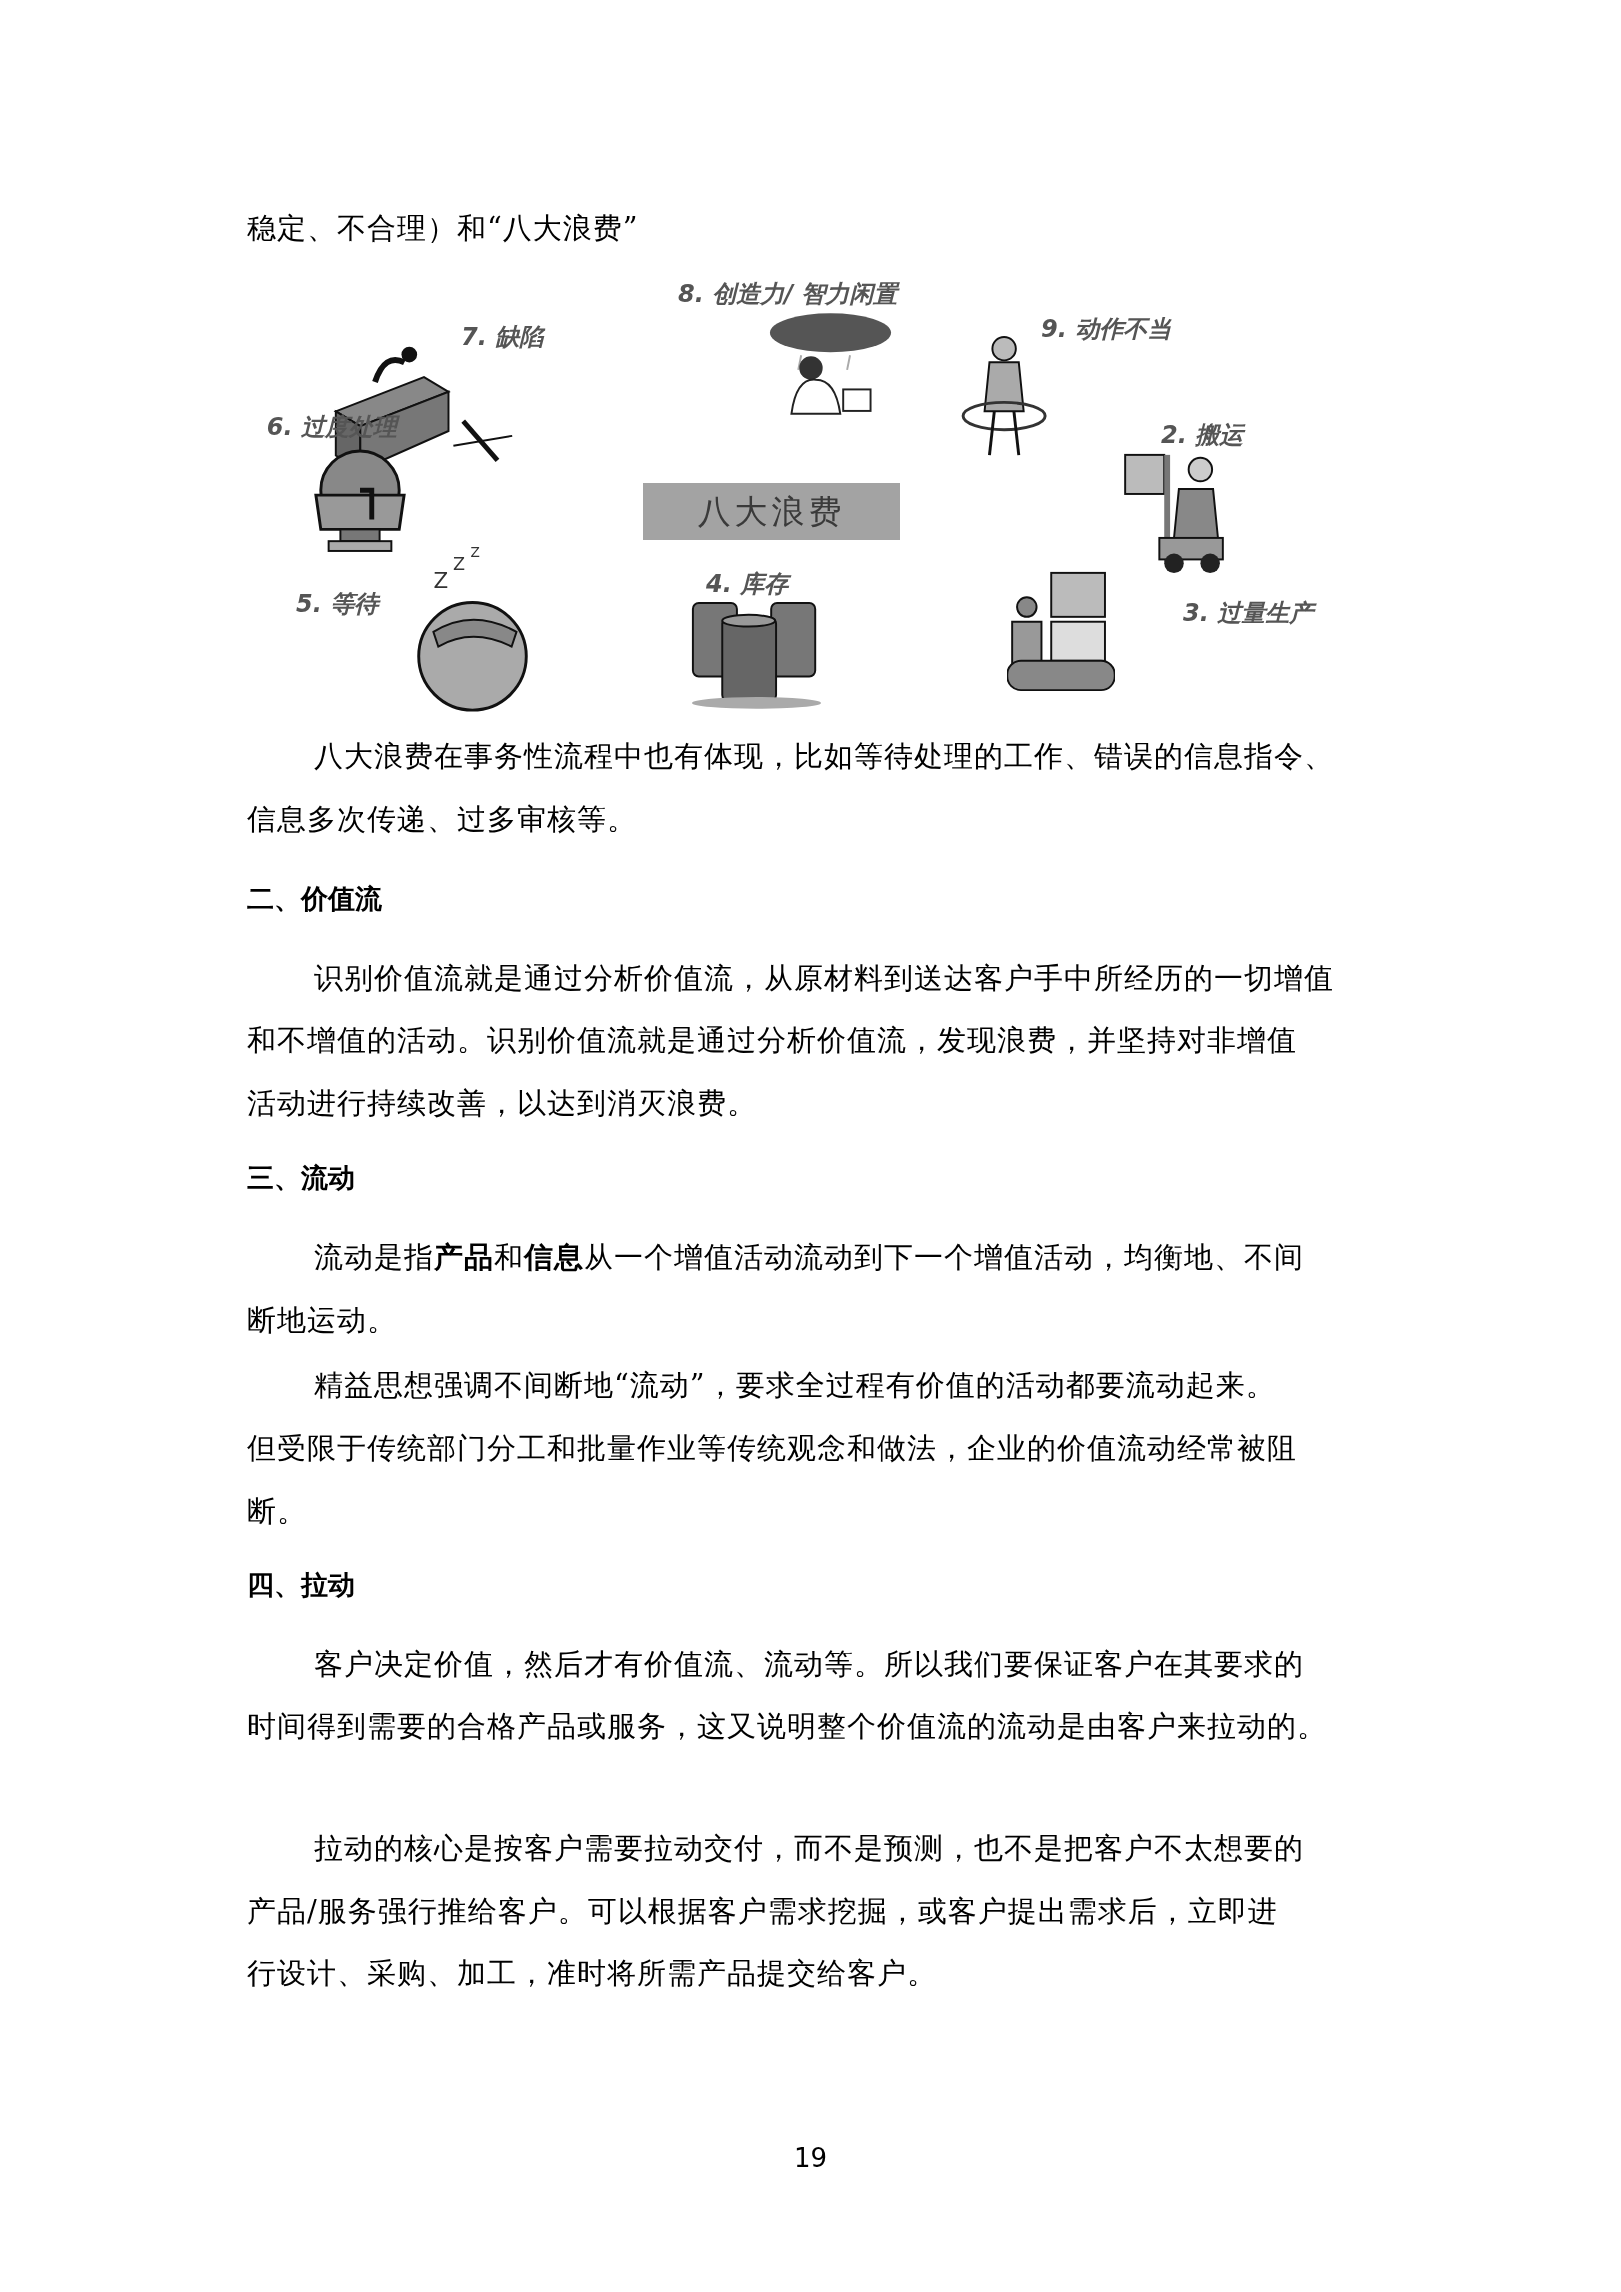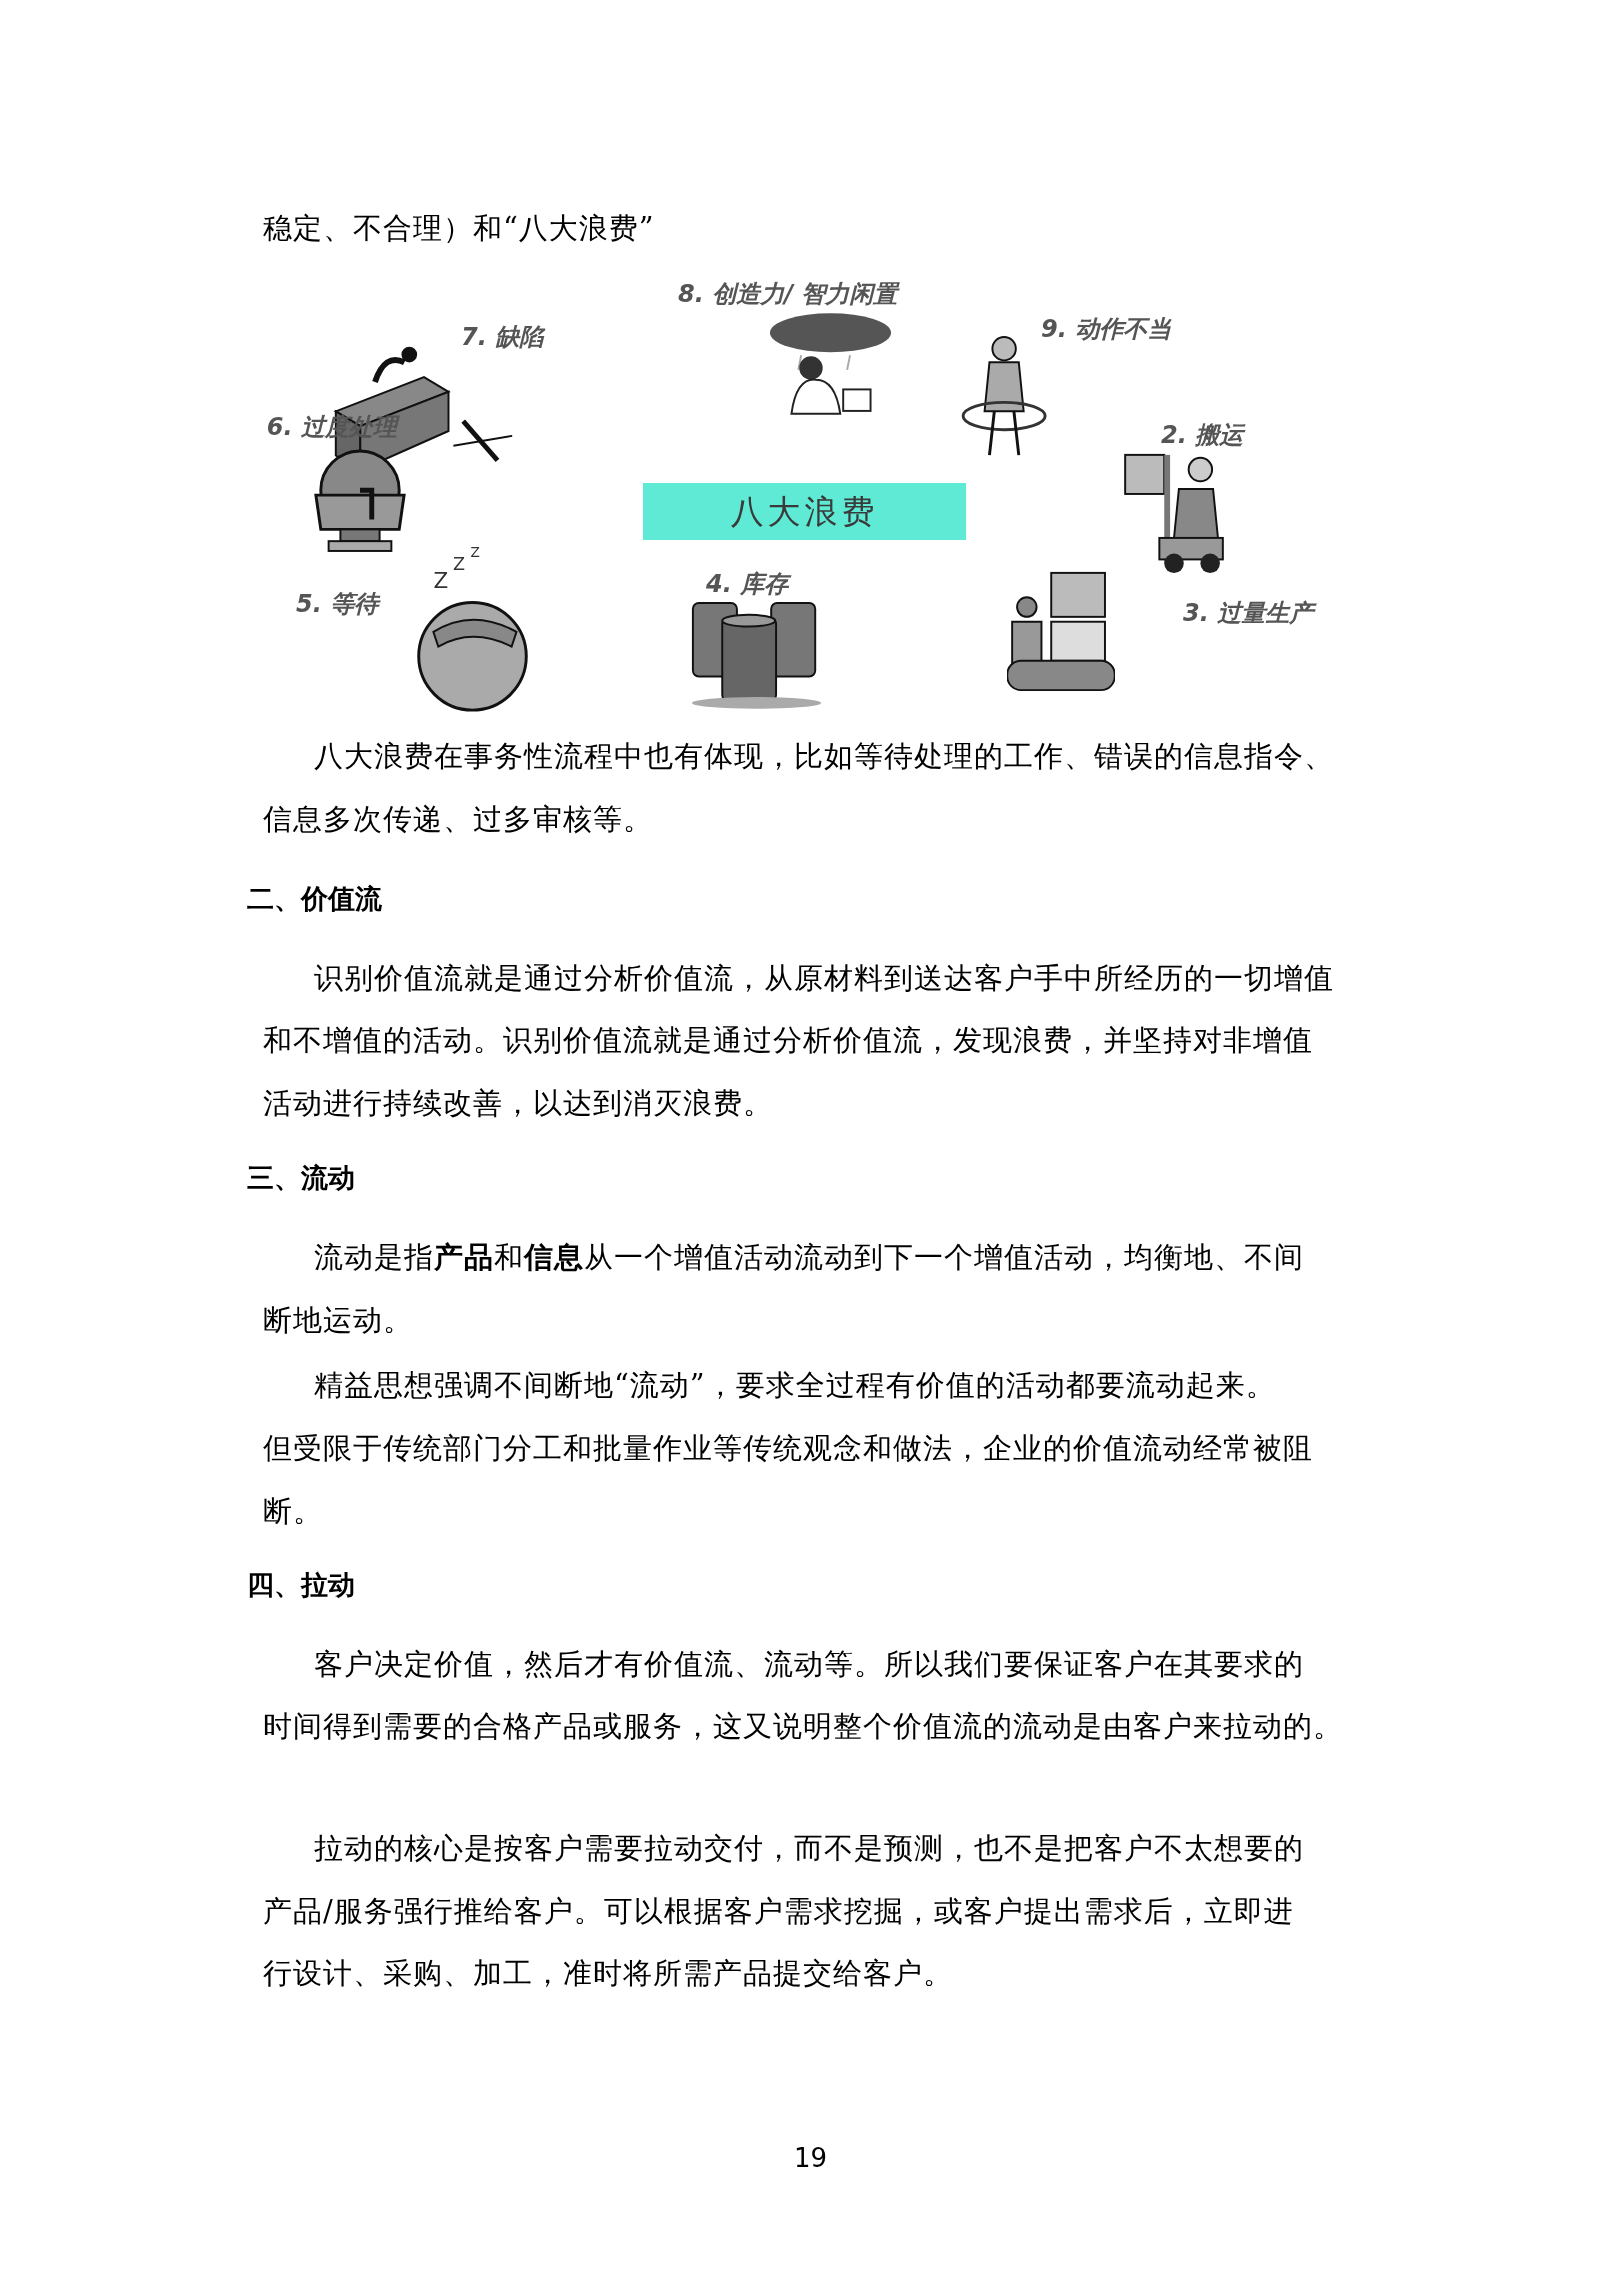--- a/index.html
+++ b/index.html
@@ -1,28 +1,28 @@
 <!DOCTYPE html>
 <html><head>
 <meta charset="utf-8">
 <style>
   html, body { margin:0; padding:0; background:#ffffff; }
   body { width:1621px; height:2293px; position:relative; overflow:hidden;
          font-family:"DejaVu Serif","Liberation Serif",serif; color:#000; }
   .page { position:absolute; left:0; top:0; width:1621px; height:2293px; }
-  .line { position:absolute; left:263px; font-size:29px; line-height:39px; white-space:nowrap; letter-spacing:1px; }
+  .line { position:absolute; left:247px; font-size:29px; line-height:39px; white-space:nowrap; letter-spacing:1px; }
   .indent { left:314px; }
   .h2 { position:absolute; left:247px; font-family:"DejaVu Sans","Liberation Sans",sans-serif;
         font-weight:bold; font-size:27px; line-height:49px; white-space:nowrap; }
   b.em { font-family:"DejaVu Sans","Liberation Sans",sans-serif; font-weight:bold; }
   .figure { position:absolute; left:257px; top:274px; width:1108px; height:451px; }
   .fig-label { position:absolute; font-family:"DejaVu Sans","Liberation Sans",sans-serif;
                font-style:italic; font-weight:bold; font-size:24px; color:#555; white-space:nowrap; }
-  .center-box { position:absolute; left:386px; top:209px; width:323px; height:57px;
-                background:#5eead4; color:#3a3a3a; font-size:33px; line-height:57px; text-align:center;
+  .center-box { position:absolute; left:386px; top:209px; width:257px; height:57px;
+                background:#a3a3a3; color:#3a3a3a; font-size:33px; line-height:57px; text-align:center;
                 font-family:"DejaVu Sans","Liberation Sans",sans-serif; letter-spacing:3.9px; }
   .pagenum { position:absolute; left:0; width:1621px; top:2143px; text-align:center;
              font-family:"DejaVu Sans","Liberation Sans",sans-serif; font-size:26px; }
   svg { position:absolute; }
 </style>
 </head>
 <body>
 
 <div class="page">
 

